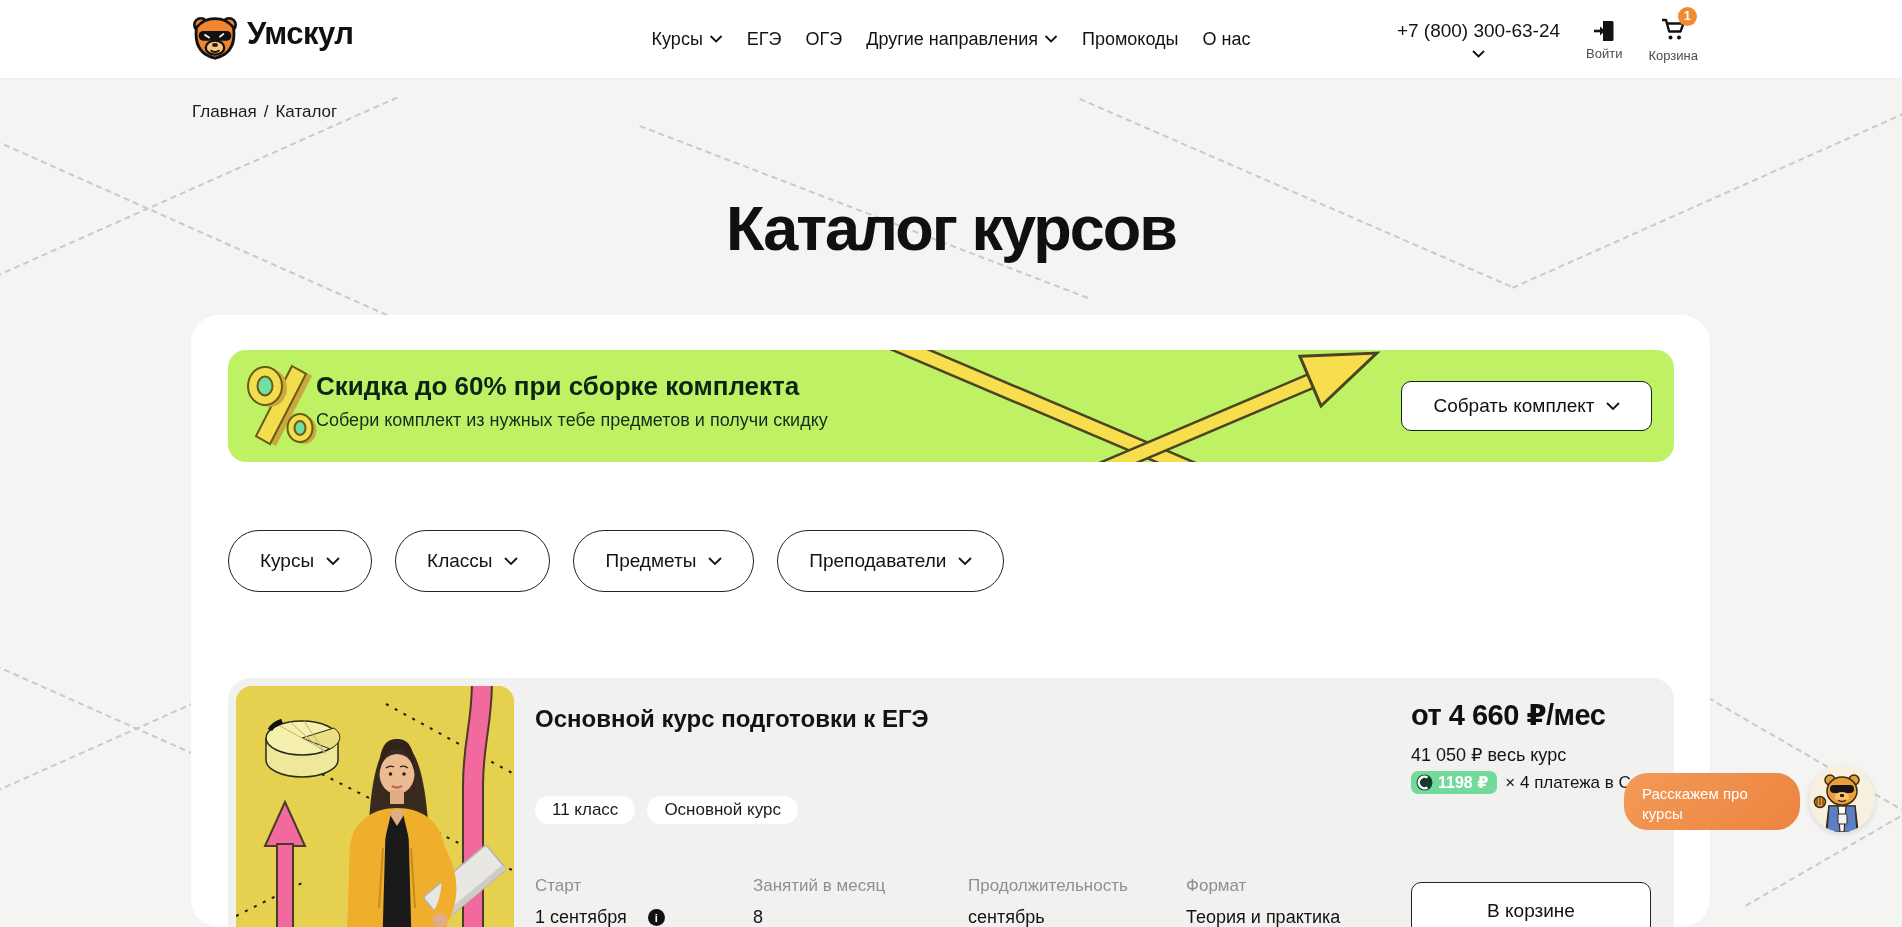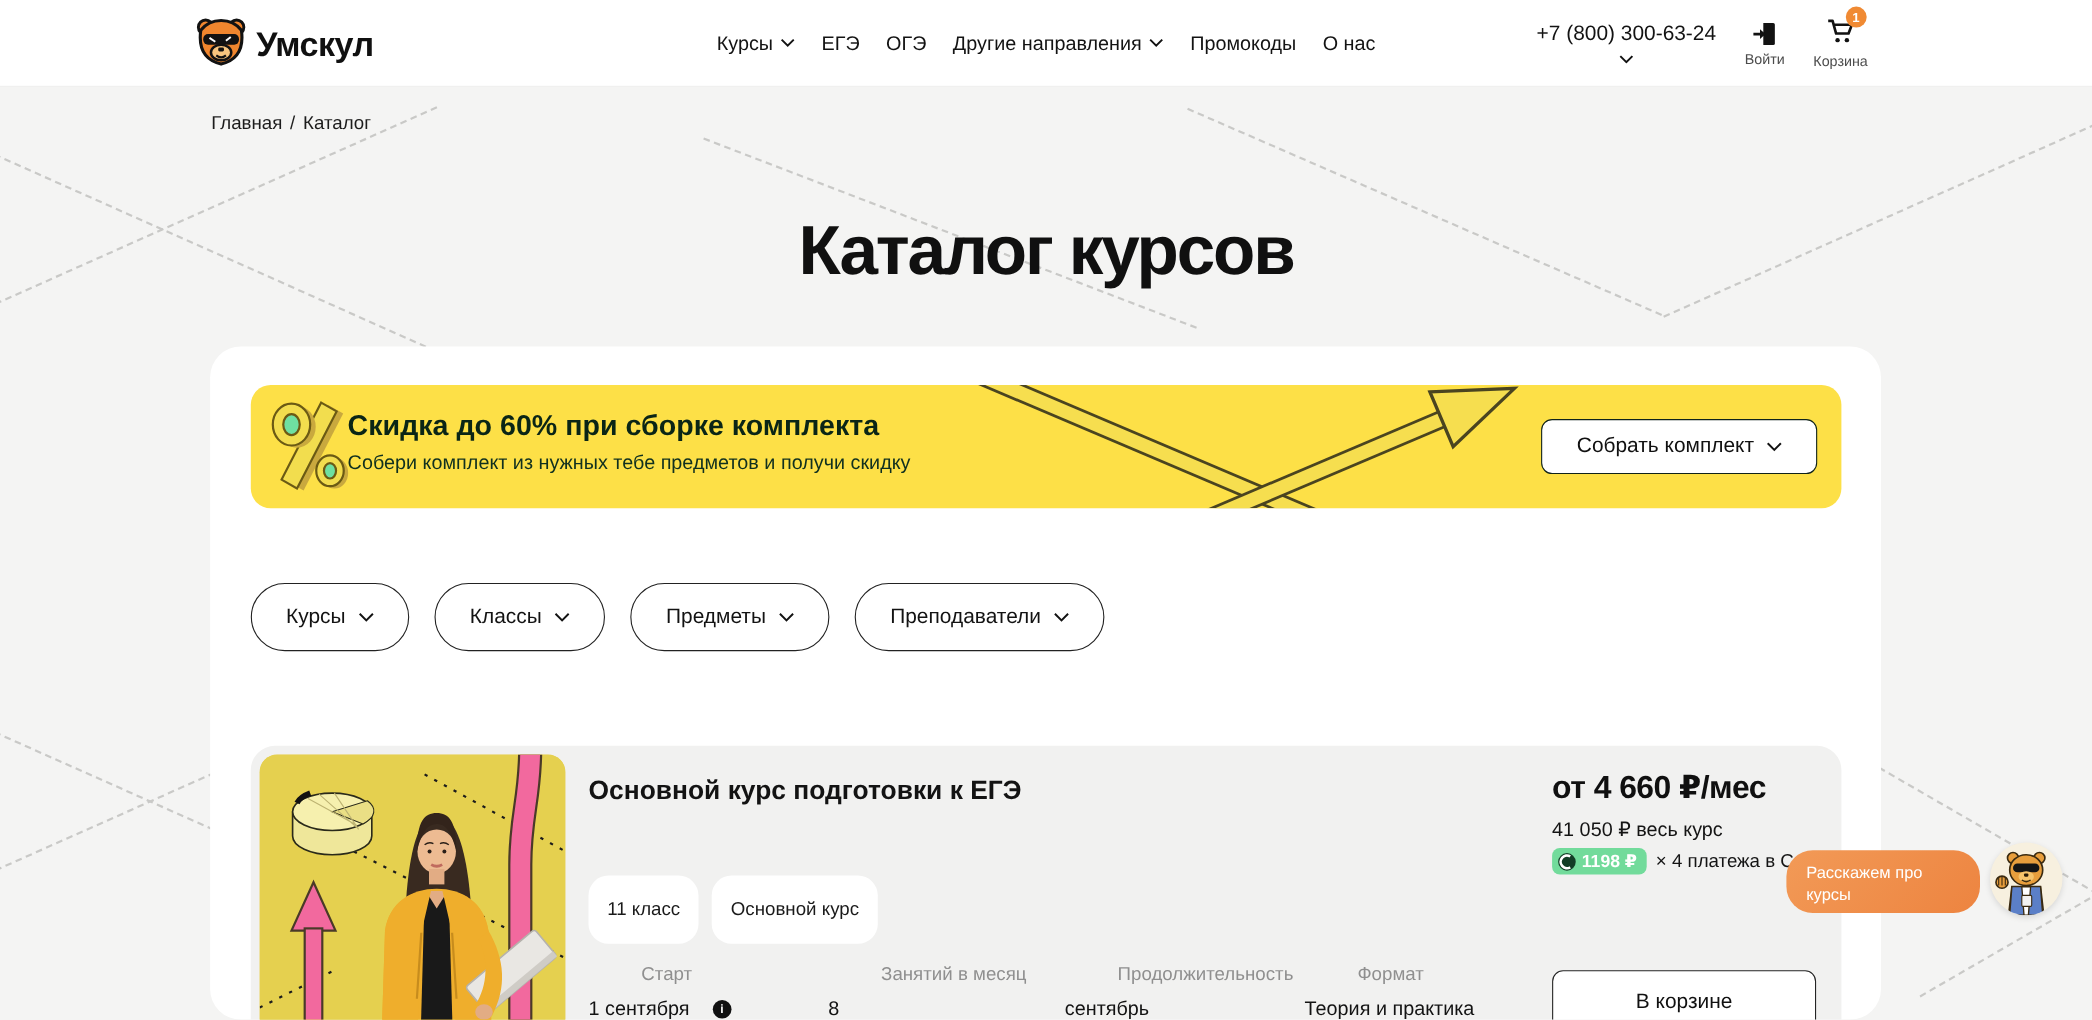--- a/index.html
+++ b/index.html
@@ -3,59 +3,59 @@
 <meta charset="utf-8">
 <style>
   html,body{margin:0;padding:0;background:#f4f4f3;font-family:"Liberation Sans","DejaVu Sans",sans-serif;color:#141414;}
   #app{position:relative;width:1902px;height:927px;overflow:hidden;background:#f4f4f3;}
 
   
   .dash{position:absolute;border-top:2.5px dashed #c9c9c7;transform-origin:0 0;z-index:0;}
 
   
   header{position:absolute;top:0;left:0;width:100%;height:78px;background:#fff;z-index:3;border-bottom:1px solid #efefee;}
-  .logo{position:absolute;left:178px;top:16px;display:flex;align-items:center;gap:9px;cursor:pointer;}
+  .logo{position:absolute;left:192px;top:16px;display:flex;gap:9px;cursor:pointer;}
   .logo-text{font-size:31px;font-weight:800;letter-spacing:-0.5px;color:#101010;}
   nav{position:absolute;left:50%;top:0;height:78px;transform:translateX(-50%);display:flex;align-items:center;gap:24px;white-space:nowrap;}
   .nav-item{display:flex;align-items:center;gap:7px;font-size:18px;font-weight:500;color:#131313;cursor:pointer;text-decoration:none;}
   .hdr-right{position:absolute;right:204px;top:0;height:78px;display:flex;align-items:center;gap:26px;}
   .phone{display:flex;align-items:center;gap:8px;font-size:19px;font-weight:500;color:#131313;cursor:pointer;flex-direction:column;}
   .hicon{display:flex;flex-direction:column;align-items:center;gap:2px;cursor:pointer;}
   .hicon-label{font-size:13px;color:#4c4c4c;}
   .cart-wrap{position:relative;}
   .badge{position:absolute;top:-9px;right:-10px;width:19px;height:19px;border-radius:50%;background:#f08a33;color:#fff;font-size:12px;font-weight:700;display:flex;align-items:center;justify-content:center;}
 
   
   .breadcrumb{position:absolute;left:192px;top:102px;font-size:17px;color:#1c1c1c;z-index:1;display:flex;gap:7px;}
   .breadcrumb a{color:#1c1c1c;text-decoration:none;cursor:pointer;}
   h1{position:absolute;left:0;top:192px;width:100%;margin:0;text-align:center;font-size:63px;font-weight:700;letter-spacing:-2px;color:#101010;z-index:1;}
 
   
   .container{position:absolute;left:191px;top:315px;width:1519px;height:612px;background:#fff;border-radius:28px;z-index:2;}
 
   
-  .banner{position:absolute;left:37px;top:35px;width:1446px;height:112px;border-radius:18px;background:#fde047;overflow:hidden;}
+  .banner{position:absolute;left:37px;top:35px;width:1446px;height:112px;border-radius:18px;background:#bef264;overflow:hidden;}
   .banner-title{position:absolute;left:88px;top:21px;font-size:26px;font-weight:700;color:#0a2516;}
   .banner-sub{position:absolute;left:88px;top:60px;font-size:18px;color:#10301f;}
   .banner-btn{position:absolute;right:22px;top:31px;width:251px;height:50px;background:#fff;border:1.5px solid #10231a;border-radius:10px;display:flex;align-items:center;justify-content:center;gap:11px;font-size:19px;font-weight:500;font-family:inherit;color:#111;cursor:pointer;}
   .pct-icon{position:absolute;left:12px;top:2px;}
   .arrows{position:absolute;left:610px;top:0;}
 
   
   .filters{position:absolute;left:37px;top:215px;display:flex;gap:23px;}
   .pill{height:62px;border:1.5px solid #222;border-radius:31px;background:#fff;display:flex;align-items:center;justify-content:center;gap:12px;padding:0 31px;font-size:19px;font-family:inherit;color:#131313;cursor:pointer;}
 
   
   .course-card{position:absolute;left:37px;top:363px;width:1446px;height:420px;background:#f1f1f0;border-radius:22px;}
   .course-image{position:absolute;left:8px;top:8px;width:278px;height:412px;border-radius:16px;overflow:hidden;background:#e5d04f;}
   .course-title{position:absolute;left:307px;top:20px;font-size:24px;font-weight:600;line-height:41px;color:#131313;}
   .tags{position:absolute;left:307px;top:118px;display:flex;gap:12px;}
-  .tag{background:#fff;border-radius:18px;padding:21px 17px;font-size:17px;font-weight:500;color:#1a1a1a;}
+  .tag{background:#fff;border-radius:18px;padding:4px 17px;font-size:17px;font-weight:500;color:#1a1a1a;}
   .detail{position:absolute;top:198px;}
-  .dlabel{font-size:17px;color:#8f8f8f;margin-left:48px;}
+  .dlabel{font-size:17px;color:#8f8f8f;}
   .dvalue{margin-top:11px;font-size:18px;color:#131313;display:flex;align-items:center;gap:21px;}
   .info-dot{width:17px;height:17px;border-radius:50%;background:#111;color:#fff;font-size:11px;font-weight:700;display:inline-flex;align-items:center;justify-content:center;cursor:pointer;}
   .price-main{position:absolute;left:1183px;top:20px;font-size:29px;font-weight:700;letter-spacing:-0.5px;color:#101010;}
   .price-full{position:absolute;left:1183px;top:66px;font-size:18px;color:#141414;}
   .split-row{position:absolute;left:1183px;top:93px;display:flex;align-items:center;gap:8px;}
   .split-badge{display:inline-flex;align-items:center;gap:5px;background:#72db9b;border-radius:7px;padding:2px 9px 2px 5px;font-size:16px;font-weight:600;color:#fff;cursor:pointer;}
   .split-text{font-size:17px;color:#141414;}
   .incart-btn{position:absolute;left:1183px;top:204px;width:240px;height:58px;background:#fff;border:1px solid #242424;border-radius:10px;font-size:19px;font-family:inherit;color:#111;cursor:pointer;}
 
   

